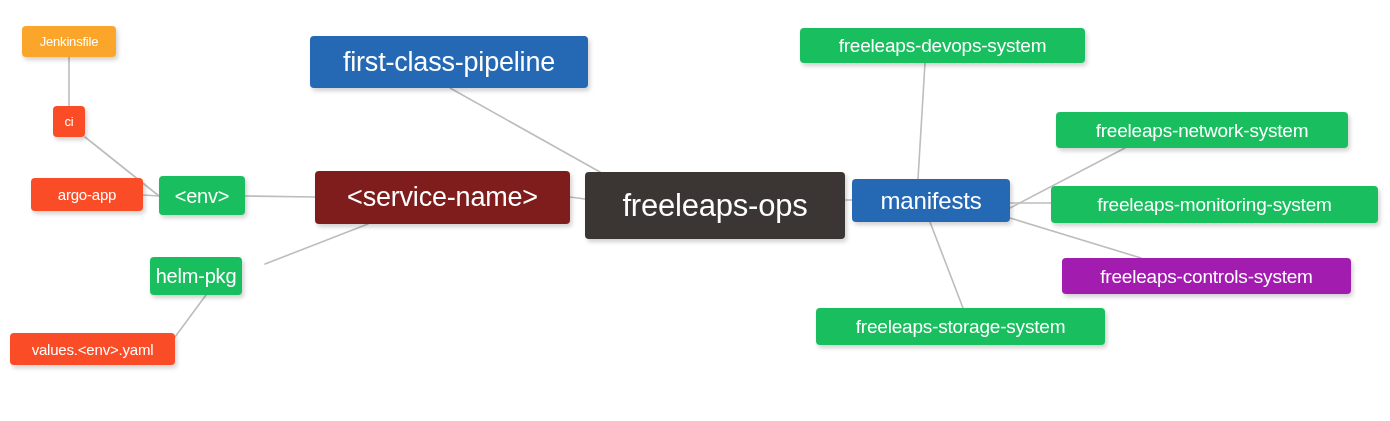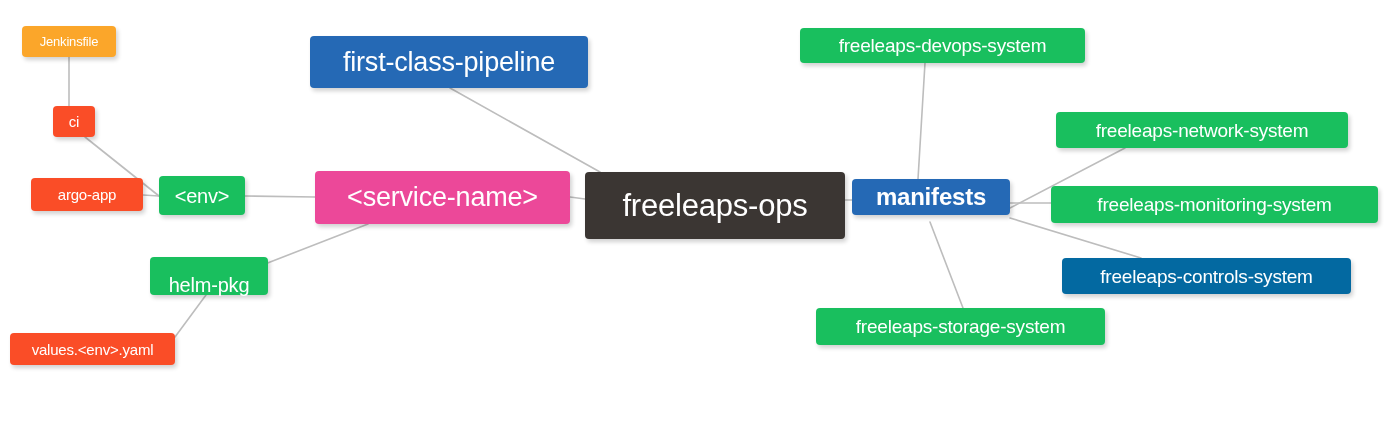--- a/index.html
+++ b/index.html
@@ -58,56 +58,56 @@
       <line x1="925" y1="63" x2="918" y2="179" stroke="#bdbdbd" stroke-width="1.6" stroke-linecap="round"></line>
       <line x1="1010" y1="208" x2="1125" y2="148" stroke="#bdbdbd" stroke-width="1.6" stroke-linecap="round"></line>
       <line x1="1010" y1="203" x2="1051" y2="203" stroke="#bdbdbd" stroke-width="1.6" stroke-linecap="round"></line>
       <line x1="1010" y1="218" x2="1141" y2="258" stroke="#bdbdbd" stroke-width="1.6" stroke-linecap="round"></line>
       <line x1="930" y1="222" x2="963" y2="308" stroke="#bdbdbd" stroke-width="1.6" stroke-linecap="round"></line>
     </svg>
   <div id="node-layer">
       <div class="node" style="left: 22px; top: 26px; width: 94px; height: 31px; background: rgb(251, 166, 42); font-size: 13px;">
         <span class="node-label">Jenkinsfile</span>
       </div>
-      <div class="node" style="left: 53px; top: 106px; width: 42px; height: 31px; background: rgb(250, 77, 39); font-size: 15px;">
+      <div class="node" style="left: 53px; top: 106px; width: 32px; height: 31px; background: rgb(250, 77, 39); font-size: 13px;">
         <span class="node-label">ci</span>
       </div>
       <div class="node" style="left: 31px; top: 178px; width: 112px; height: 33px; background: rgb(250, 77, 39); font-size: 15px;">
         <span class="node-label">argo-app</span>
       </div>
       <div class="node" style="left: 159px; top: 176px; width: 86px; height: 39px; background: rgb(25, 191, 94); font-size: 20px;">
         <span class="node-label">&lt;env&gt;</span>
       </div>
-      <div class="node" style="left: 150px; top: 257px; width: 118px; height: 38px; background: rgb(25, 191, 94); font-size: 20px; align-items: flex-end;">
+      <div class="node" style="left: 150px; top: 257px; width: 92px; height: 38px; background: rgb(25, 191, 94); font-size: 20px;">
         <span class="node-label">helm-pkg</span>
       </div>
       <div class="node" style="left: 10px; top: 333px; width: 165px; height: 32px; background: rgb(250, 77, 39); font-size: 15px;">
         <span class="node-label">values.&lt;env&gt;.yaml</span>
       </div>
       <div class="node" style="left: 310px; top: 36px; width: 278px; height: 52px; background: rgb(37, 105, 181); font-size: 27px;">
         <span class="node-label">first-class-pipeline</span>
       </div>
-      <div class="node" style="left: 315px; top: 171px; width: 255px; height: 53px; background: #ec4899; font-size: 27px;">
+      <div class="node" style="left: 315px; top: 171px; width: 255px; height: 53px; background: #7f1d1d; font-size: 27px;">
         <span class="node-label">&lt;service-name&gt;</span>
       </div>
       <div class="node" style="left: 585px; top: 172px; width: 260px; height: 67px; background: rgb(59, 54, 51); font-size: 31px;">
         <span class="node-label">freeleaps-ops</span>
       </div>
-      <div class="node" style="left: 852px; top: 179px; width: 158px; height: 36px; background: rgb(37, 105, 181); font-size: 24px; font-weight: bold;">
+      <div class="node" style="left: 852px; top: 179px; width: 158px; height: 43px; background: rgb(37, 105, 181); font-size: 24px;">
         <span class="node-label">manifests</span>
       </div>
       <div class="node" style="left: 800px; top: 28px; width: 285px; height: 35px; background: rgb(25, 191, 94); font-size: 19px; text-align: right;">
         <span class="node-label">freeleaps-devops-system</span>
       </div>
       <div class="node" style="left: 1056px; top: 112px; width: 292px; height: 36px; background: rgb(25, 191, 94); font-size: 19px; text-align: center;">
         <span class="node-label">freeleaps-network-system</span>
       </div>
       <div class="node" style="left: 1051px; top: 186px; width: 327px; height: 37px; background: rgb(25, 191, 94); font-size: 19px;">
         <span class="node-label">freeleaps-monitoring-system</span>
       </div>
-      <div class="node" style="left: 1062px; top: 258px; width: 289px; height: 36px; background: #0369a1; font-size: 19px;">
+      <div class="node" style="left: 1062px; top: 258px; width: 289px; height: 36px; background: #a21caf; font-size: 19px;">
         <span class="node-label">freeleaps-controls-system</span>
       </div>
       <div class="node" style="left: 816px; top: 308px; width: 289px; height: 37px; background: rgb(25, 191, 94); font-size: 19px;">
         <span class="node-label">freeleaps-storage-system</span>
       </div>
     </div>
 </div>
 
 </body></html>

